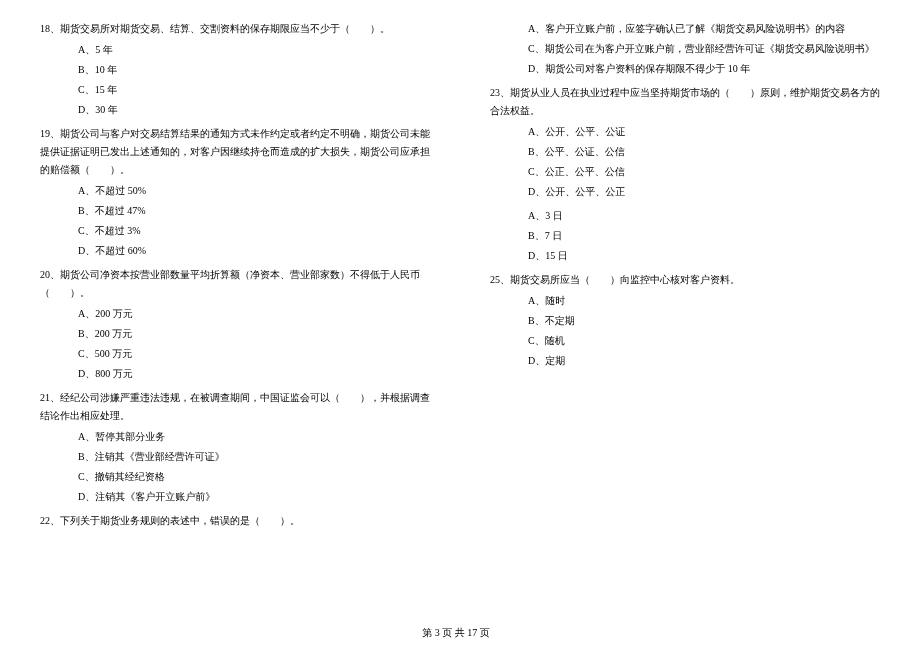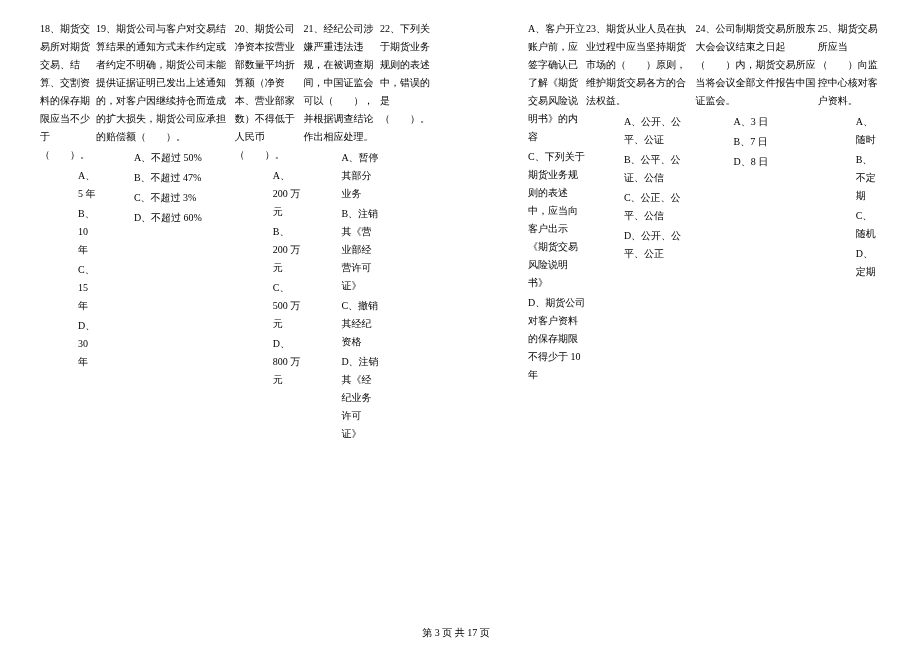--- a/index.html
+++ b/index.html
@@ -18,20 +18,21 @@
       padding: 20px 40px 10px 40px;
     }
     .page-container {
       display: flex;
       gap: 60px;
       height: 590px;
     }
     .column {
       flex: 1;
       display: flex;
+      flex-direction: column;
     }
     .question {
       margin-bottom: 4px;
       line-height: 1.8;
     }
     .question-text {
       margin-bottom: 3px;
     }
     .options {
       padding-left: 38px;
@@ -84,56 +85,55 @@
         <div class="option">D、800 万元</div>
       </div>
     </div>
 
     <div class="question">
       <div class="question-text">21、经纪公司涉嫌严重违法违规，在被调查期间，中国证监会可以（　　），并根据调查结论作出相应处理。</div>
       <div class="options">
         <div class="option">A、暂停其部分业务</div>
         <div class="option">B、注销其《营业部经营许可证》</div>
         <div class="option">C、撤销其经纪资格</div>
-        <div class="option">D、注销其《经纪业务许可证》</div>
+        <div class="option">D、注销其《客户开立账户前》</div>
       </div>
     </div>
 
     <div class="question">
       <div class="question-text">22、下列关于期货业务规则的表述中，错误的是（　　）。</div>
     </div>
 
   </div>
 
   <div class="column">
 
     <div class="question">
       <div class="options">
         <div class="option">A、客户开立账户前，应签字确认已了解《期货交易风险说明书》的内容</div>
-        <div class="option">C、下列关于期货业务规则的表述中，应当向客户出示《期货交易风险说明书》</div>
+        <div class="option">C、期货公司在为客户开立账户前，营业部经营许可证《期货交易风险说明书》</div>
         <div class="option">D、期货公司对客户资料的保存期限不得少于 10 年</div>
       </div>
     </div>
 
     <div class="question">
       <div class="question-text">23、期货从业人员在执业过程中应当坚持期货市场的（　　）原则，维护期货交易各方的合法权益。</div>
       <div class="options">
         <div class="option">A、公开、公平、公证</div>
         <div class="option">B、公平、公证、公信</div>
         <div class="option">C、公正、公平、公信</div>
         <div class="option">D、公开、公平、公正</div>
       </div>
     </div>
 
     <div class="question">
-      <div class="question-text">24、公司制期货交易所股东大会会议结束之日起（　　）内，期货交易所应当将会议全部文件报告中国证监会。</div>
       <div class="options">
         <div class="option">A、3 日</div>
         <div class="option">B、7 日</div>
-        <div class="option">D、8 日</div>
+        <div class="option">D、15 日</div>
       </div>
     </div>
 
     <div class="question">
       <div class="question-text">25、期货交易所应当（　　）向监控中心核对客户资料。</div>
       <div class="options">
         <div class="option">A、随时</div>
         <div class="option">B、不定期</div>
         <div class="option">C、随机</div>
         <div class="option">D、定期</div>

